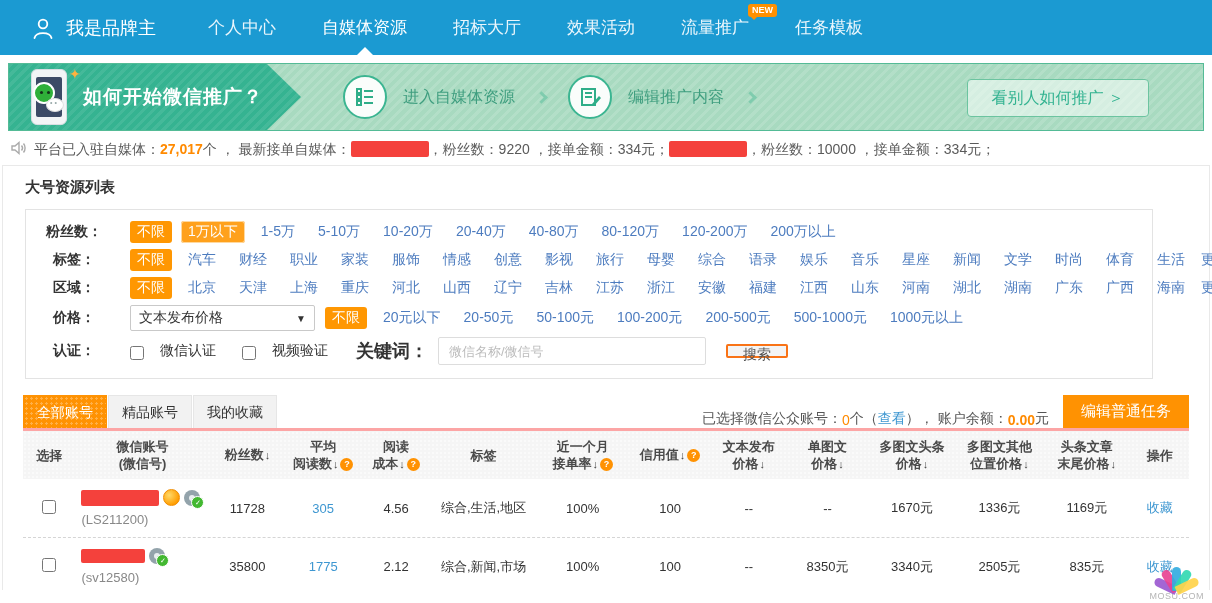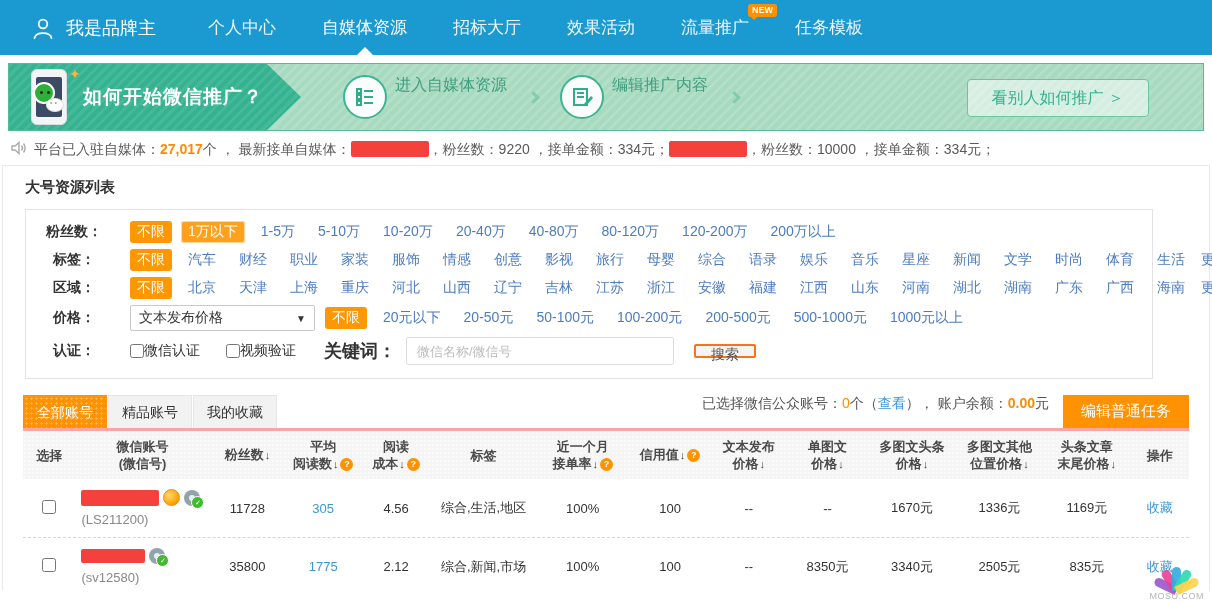--- a/index.html
+++ b/index.html
@@ -35,21 +35,21 @@
     background:#2faf39; border:2px solid #fff; }
   .phone .wx::before, .phone .wx::after { content:""; position:absolute; top:7px; width:3px; height:3px;
     border-radius:50%; background:#14301a; }
   .phone .wx::before { left:5px; } .phone .wx::after { left:12px; }
   .phone .bub { position:absolute; left:14px; top:28px; width:18px; height:14px; border-radius:50%;
     background:#fff; border:1px solid #e0e0e0; }
   .phone .bub::before { content:"• •"; position:absolute; left:3px; top:0px; font-size:7px; color:#9aa; }
   .sparkle { position:absolute; left:60px; top:2px; color:#ffb23e; font-size:14px; }
   .banner-title { color:#fff; font-size:19px; font-weight:bold; margin-left:16px; letter-spacing:1px; }
   .steps { position:absolute; left:334px; top:0; bottom:0; display:flex; align-items:center; gap:20px; }
-  .step { display:flex; gap:8px; cursor:pointer; }
+  .step { display:flex; align-items:center; gap:16px; cursor:pointer; }
   .step-circle { width:44px; height:44px; border-radius:50%; background:#fafdfb; border:2px solid #3bb591;
     display:flex; align-items:center; justify-content:center; }
   .step-label { color:#3f9e7f; font-size:16px; }
   .step-arrow { width:9px; height:9px; border-top:3px solid #7fccae; border-right:3px solid #7fccae;
     transform:rotate(45deg); margin:0 2px; }
   .cta-btn { position:absolute; right:54px; top:15px; height:38px; line-height:36px; padding:0 24px;
     background:rgba(250,255,252,.55); border:1px solid #6cc4a0; border-radius:4px;
     color:#33b391; font-size:16px; cursor:pointer; }
 
   
@@ -70,37 +70,37 @@
   .fopt { font-size:14px; color:#4d7cbf; padding:2px 7px; margin-right:9px; border-radius:3px;
     cursor:pointer; white-space:nowrap; }
   .fopt.sel { background:#ff9702; color:#fff; }
   .fopt.outl { box-shadow:inset 0 0 0 1px #ffd9a0; background:#ffa11c; }
   .more-link { margin-left:auto; margin-right:12px; color:#4d7cbf; font-size:14px; cursor:pointer;
     display:flex; align-items:center; gap:4px; white-space:nowrap; }
   .price-select { width:185px; height:26px; border:1px solid #c9c9c9; border-radius:2px; margin-left:8px;
     display:flex; align-items:center; font-size:14px; color:#333; padding:0 8px; cursor:pointer; background:#fff; }
   .price-select .caret { margin-left:auto; font-size:10px; color:#333; }
   .price-opts { margin-left:10px; }
-  .cert-item { display:flex; align-items:center; gap:0; font-size:14px; color:#333; margin-left:8px;
+  .cert-item { display:flex; align-items:flex-end; gap:16px; font-size:14px; color:#333; margin-left:8px;
     margin-right:18px; cursor:pointer; }
   .cert-item input { width:14px; height:14px; cursor:pointer; }
   .kw-label { font-size:18px; font-weight:bold; color:#333; margin-left:10px; }
   .kw-input { width:268px; height:28px; border:1px solid #ddd; border-radius:2px; margin-left:10px;
     padding:0 10px; font-size:13px; color:#333; }
   .kw-input::placeholder { color:#bbb; }
   .search-btn { margin-left:20px; height:14px; padding:0 15px; background:#f4f4f4; border:2px solid #f97316;
     border-radius:2px; font-size:14px; color:#555; cursor:pointer; }
 
   
   .tabs-row { margin:16px 20px 0; display:flex; align-items:flex-end; border-bottom:3px solid #fca5a5; position:relative; }
   .tab { width:84px; height:33px; line-height:33px; text-align:center; font-size:14px; color:#333;
     background:#f2f2f2; border:1px solid #e6e6e6; border-bottom:none; margin-right:1px; cursor:pointer; }
   .tab.active { background:#ff9202; color:#fff; border-color:#ff9202;
     background-image:radial-gradient(rgba(255,255,255,.28) 1px, transparent 1.3px); background-size:5px 5px; }
-  .tabs-right { margin-left:auto; display:flex; align-items:flex-start; font-size:14px; color:#555; height:33px; }
+  .tabs-right { margin-left:auto; display:flex; align-items:flex-end; font-size:14px; color:#555; height:33px; }
   .tabs-right .orange { color:#ff8a00; }
   .tabs-right .orange.b { font-weight:bold; }
   .view-link { color:#3e97d1; cursor:pointer; }
   .edit-task-btn { margin-left:14px; height:33px; padding:0 18px; background:#ff9202; border:none;
     color:#fff; font-size:15px; cursor:pointer; }
 
   
   .tbl { margin:0 20px; }
   .thead { display:flex; align-items:center; background:#f5f5f5; min-height:48px; padding:4px 0;
     background-image:radial-gradient(rgba(255,255,255,.5) 1px, transparent 1.2px); background-size:4px 4px; }

